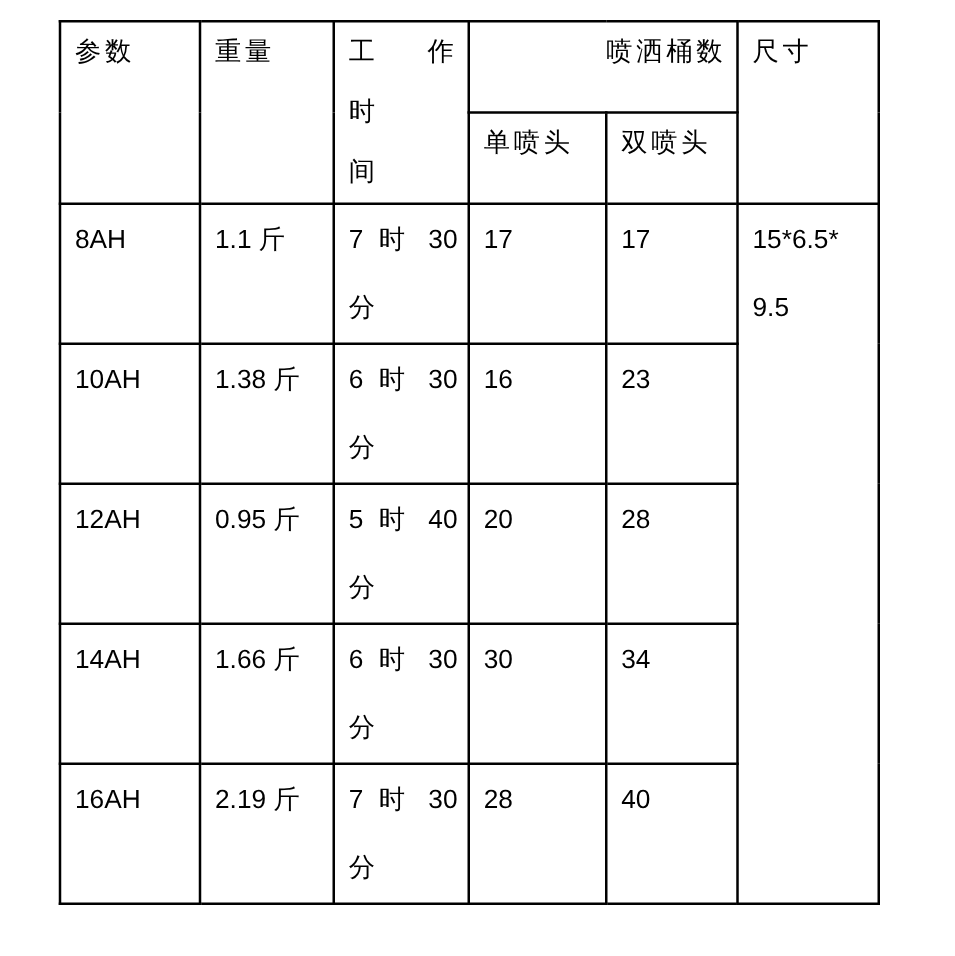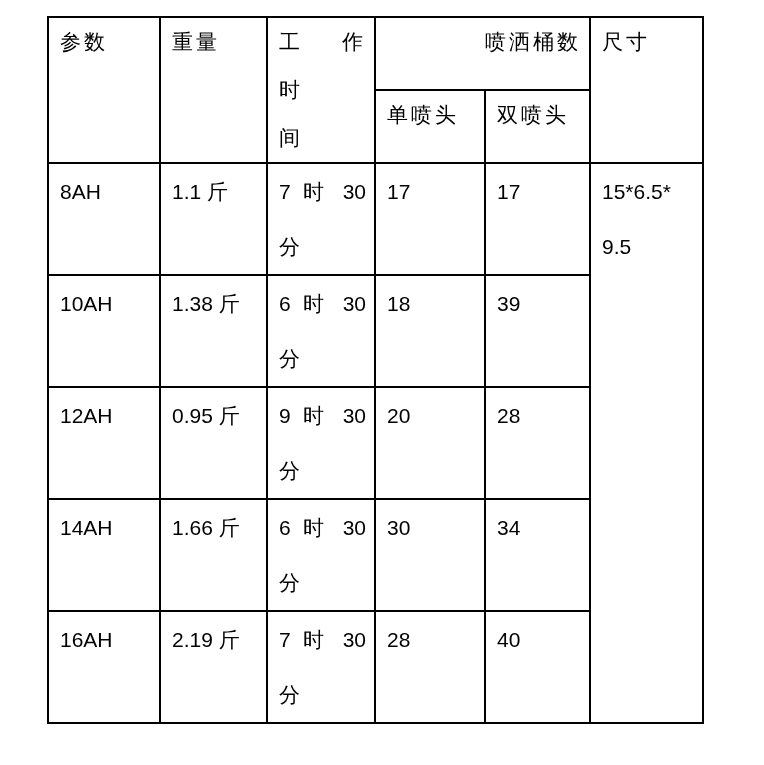--- a/index.html
+++ b/index.html
@@ -82,27 +82,27 @@
       <td>17</td>
       <td>17</td>
       <td rowspan="5">15*6.5*
 9.5</td>
     </tr>
     <tr class="drow">
       <td>10AH</td>
       <td>1.38 斤</td>
       <td class="wrap-justify">6 时 30
 分</td>
-      <td>18</td>
-      <td>39</td>
+      <td>16</td>
+      <td>23</td>
     </tr>
     <tr class="drow">
       <td>12AH</td>
       <td>0.95 斤</td>
-      <td class="wrap-justify">9 时 30
+      <td class="wrap-justify">5 时 40
 分</td>
       <td>20</td>
       <td>28</td>
     </tr>
     <tr class="drow">
       <td>14AH</td>
       <td>1.66 斤</td>
       <td class="wrap-justify">6 时 30
 分</td>
       <td>30</td>

